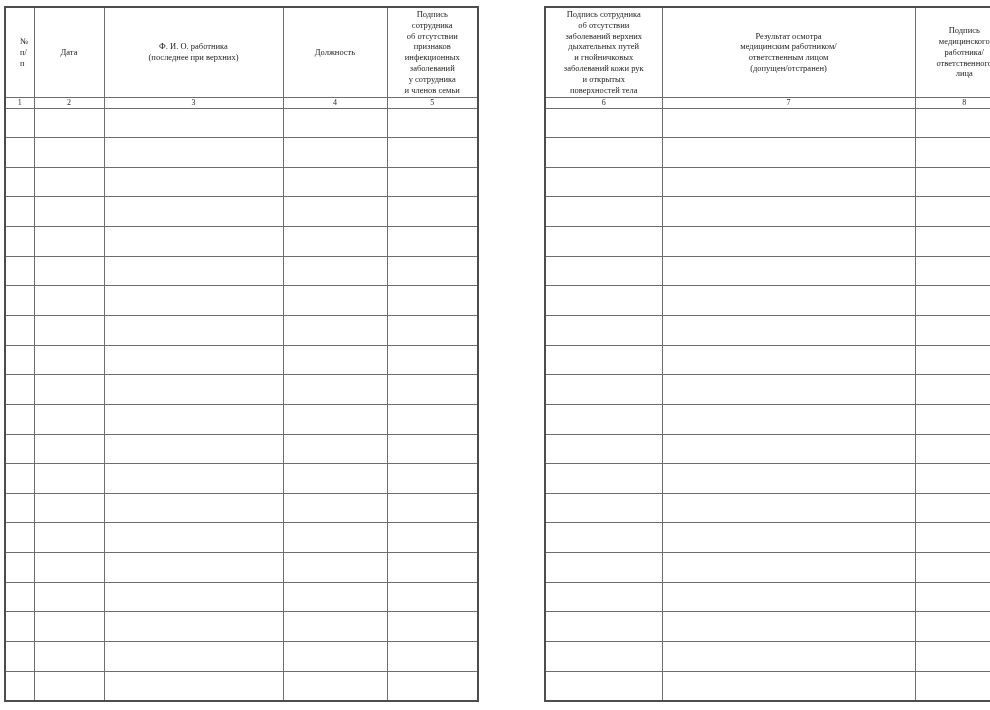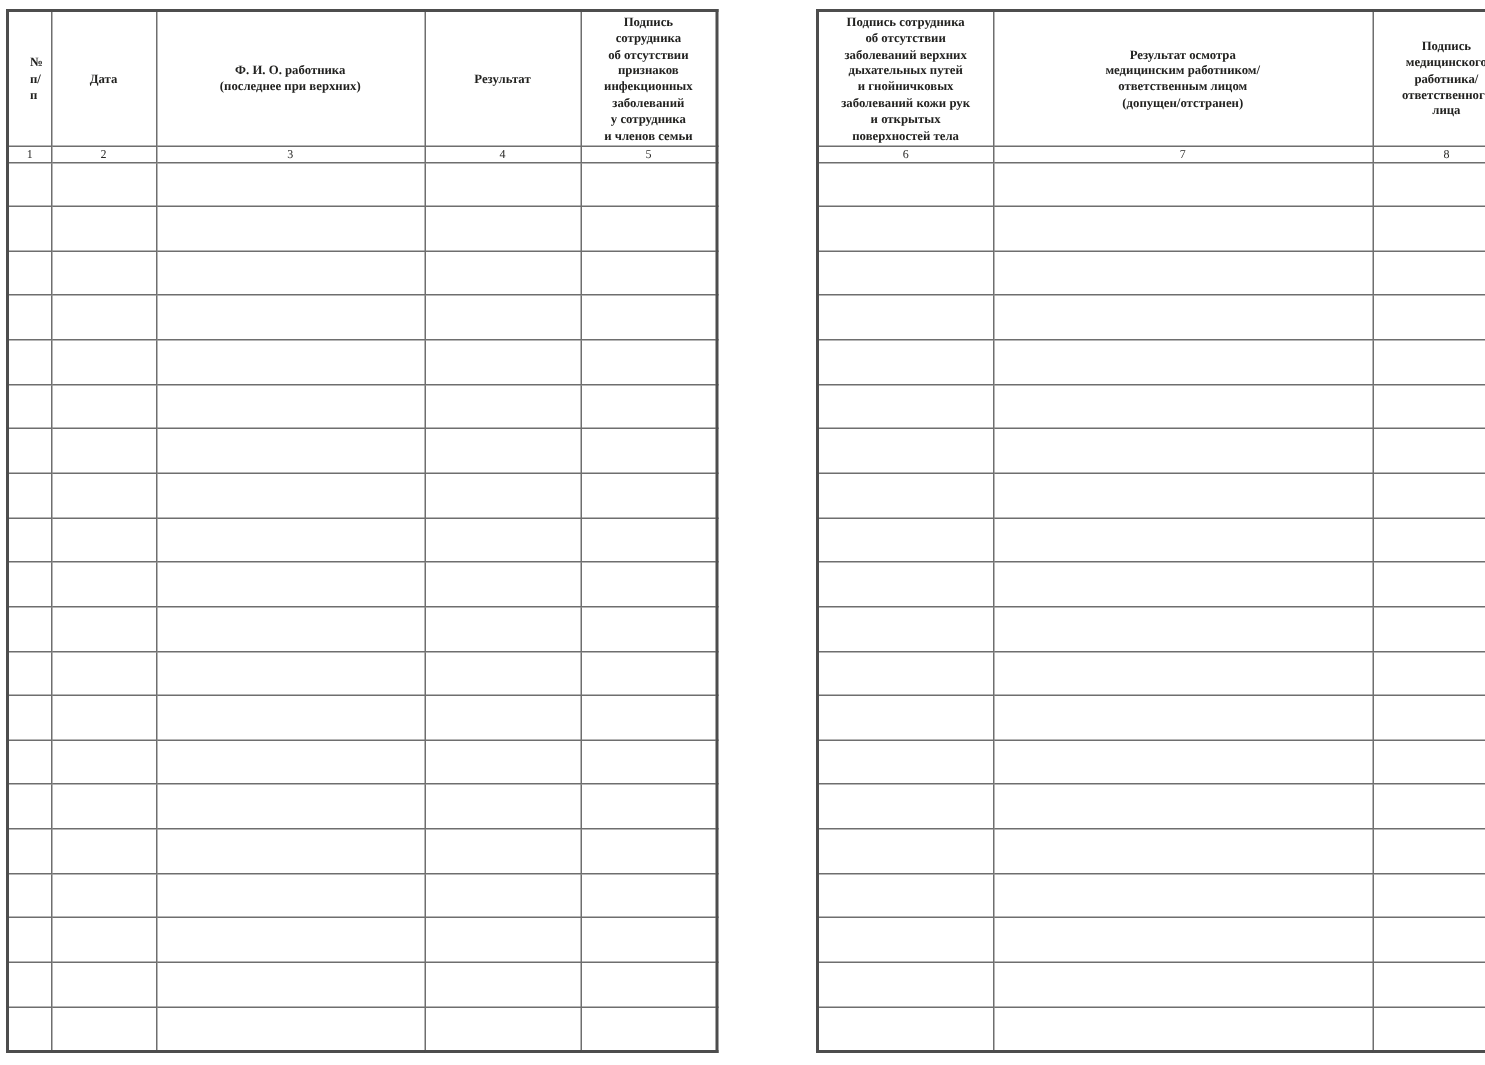--- a/index.html
+++ b/index.html
@@ -26,21 +26,21 @@
   }
   table.form-table.left  { left: 4px;   width: 473px; }
   table.form-table.right { left: 516px; width: 469px; margin-left: 28px; }
   table.form-table th,
   table.form-table td {
     border: 1px solid #6e6e6e;
     background: #ffffff;
   }
   tr.header-row { height: 90px; }
   tr.header-row th {
-    font-weight: bold;
+    font-weight: normal;
     font-size: 8.5px;
     line-height: 10.8px;
     text-align: center;
     vertical-align: middle;
     white-space: pre-line;
     padding: 1px 14px;
     color: #222220;
   }
   tr.num-row { height: 11px; }
   tr.num-row td {
@@ -65,21 +65,21 @@
       <col style="width:104px">
       <col style="width:91px">
     </colgroup>
     <thead>
       <tr class="header-row">
         <th>№
 п/п</th>
         <th>Дата</th>
         <th>Ф. И. О. работника
 (последнее при верхних)</th>
-        <th>Результат</th>
+        <th>Должность</th>
         <th>Подпись
 сотрудника
 об отсутствии
 признаков
 инфекционных
 заболеваний
 у сотрудника
 и членов семьи</th>
       </tr>
       <tr class="num-row">

